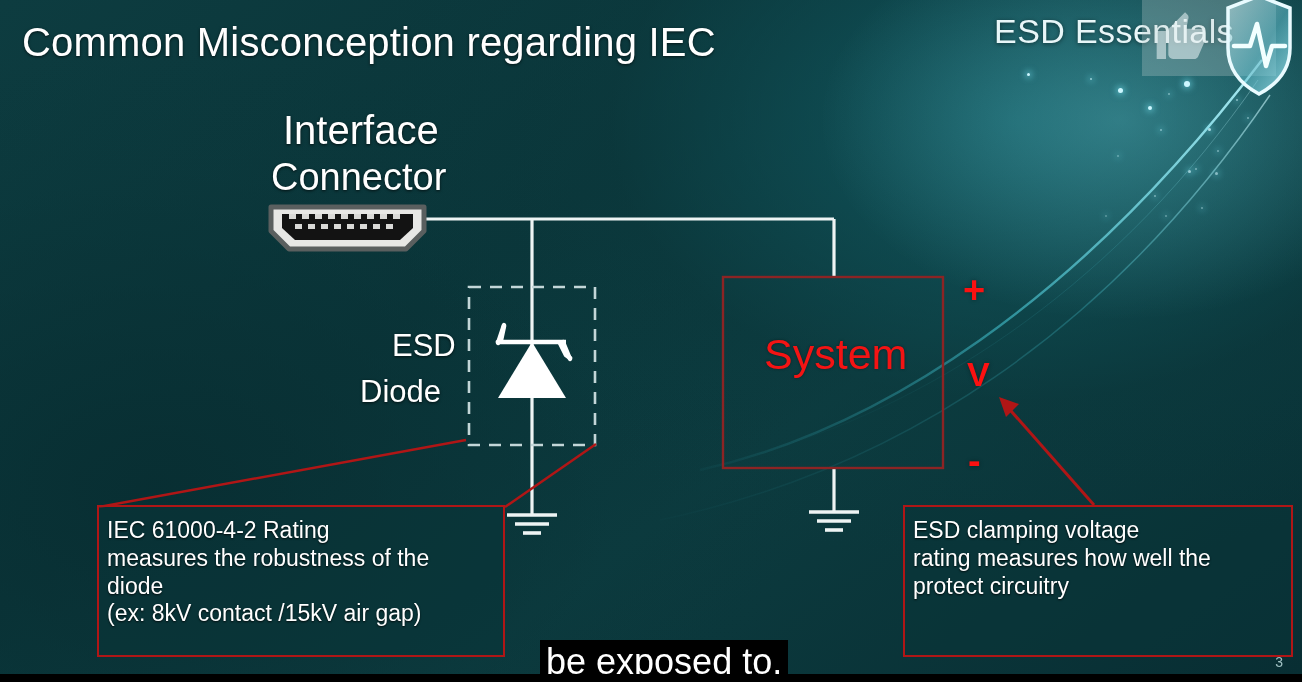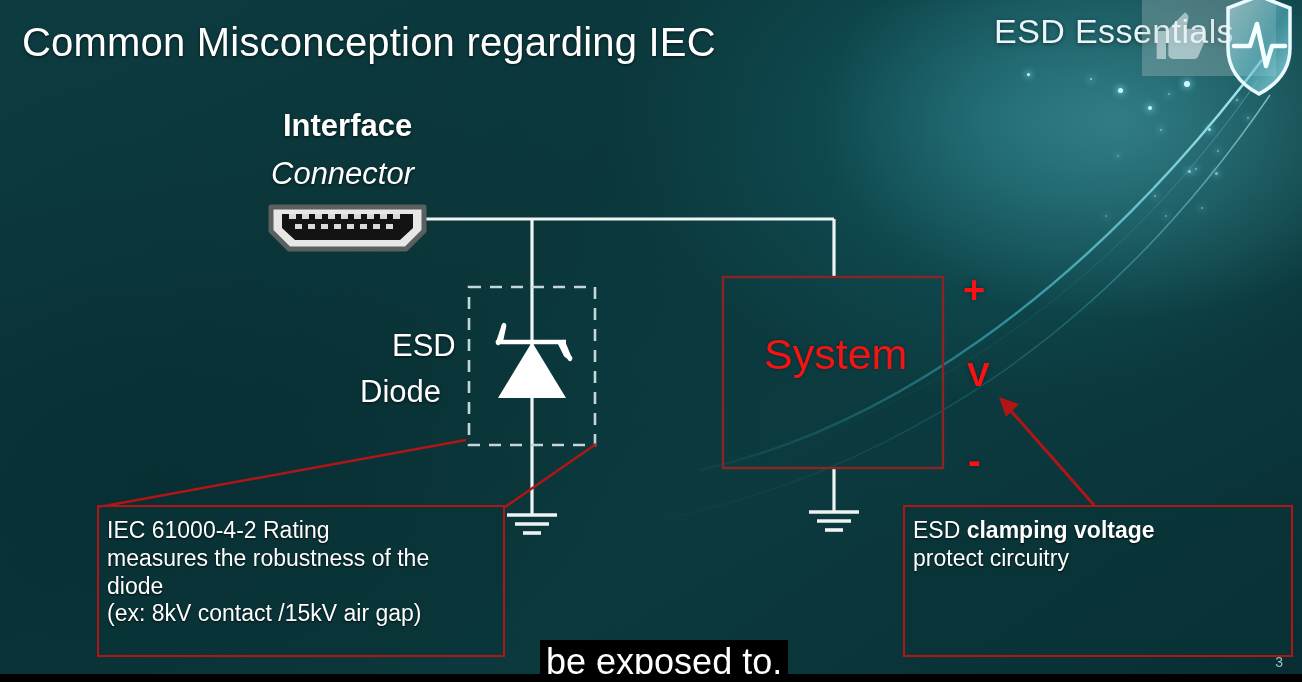--- a/index.html
+++ b/index.html
@@ -40,22 +40,22 @@
     display:flex;align-items:center;justify-content:flex-start;
     padding-left:10px;box-sizing:border-box;
   }
   #shield-logo{position:absolute;right:8px;top:-6px;width:70px;height:104px;}
 
   
   #circuit{position:absolute;left:0;top:0;width:1302px;height:682px;}
 
   
   .lbl{position:absolute;color:#ffffff;text-shadow:0 1px 3px rgba(0,0,0,0.7);}
-  #lbl-if1{left:283px;top:108px;font-size:31px;font-weight:bold;}
-  #lbl-if2{left:271px;top:156px;font-size:31px;font-style:italic;}
+  #lbl-if1{left:283px;top:108px;font-size:40px;}
+  #lbl-if2{left:271px;top:156px;font-size:38px;}
   #lbl-esd1{left:392px;top:328px;font-size:31px;}
   #lbl-esd2{left:360px;top:374px;font-size:31px;}
 
   .sys-txt{position:absolute;color:#f31414;font-size:43px;text-shadow:0 0 3px rgba(0,0,0,0.4);}
   #sys1{left:764px;top:330px;}
   #sys2{left:752px;top:384px;}
 
   .pol{position:absolute;color:#fb1111;font-weight:bold;text-shadow:0 0 4px rgba(0,0,0,0.35);}
   #pol-plus{left:963px;top:269px;font-size:38px;}
   #pol-v{left:967px;top:355px;font-size:34px;}
@@ -68,21 +68,21 @@
     background:rgba(10,52,56,0.55);
     color:#ffffff;
     box-sizing:border-box;
     padding:10px 14px 8px 8px;
     line-height:1.21;
     font-size:23px;
     text-shadow:0 1px 2px rgba(0,0,0,0.8);
   }
   #callout-left{left:97px;top:505px;width:408px;height:152px;}
   #callout-right{left:903px;top:505px;width:390px;height:152px;}
-  .callout b{font-weight:bold;}
+  .callout b{font-weight:normal;}
 
   
   #caption{
     position:absolute;left:540px;top:640px;
     background:#000;color:#fff;font-size:36px;
     padding:1px 6px 4px 6px;white-space:nowrap;
   }
   #pagenum{position:absolute;right:19px;bottom:4px;color:#9fc0c2;font-size:14px;}
 </style>
 </head>
@@ -235,19 +235,20 @@
 
   <div class="callout" id="callout-left">
     <div>IEC 61000-4-2 Rating</div>
     <div>measures the robustness of the</div>
     <div>diode</div>
     <div>(ex: 8kV contact /15kV air gap)</div>
   </div>
 
   <div class="callout" id="callout-right">
     <div><span>ESD </span><b>clamping voltage</b></div>
+    <div>rating measures how well the</div>
     <div>protect circuitry</div>
   </div>
 
   <div id="caption">be exposed to.</div>
   <div id="pagenum">3</div>
 
 </div>
 
 </body></html>

